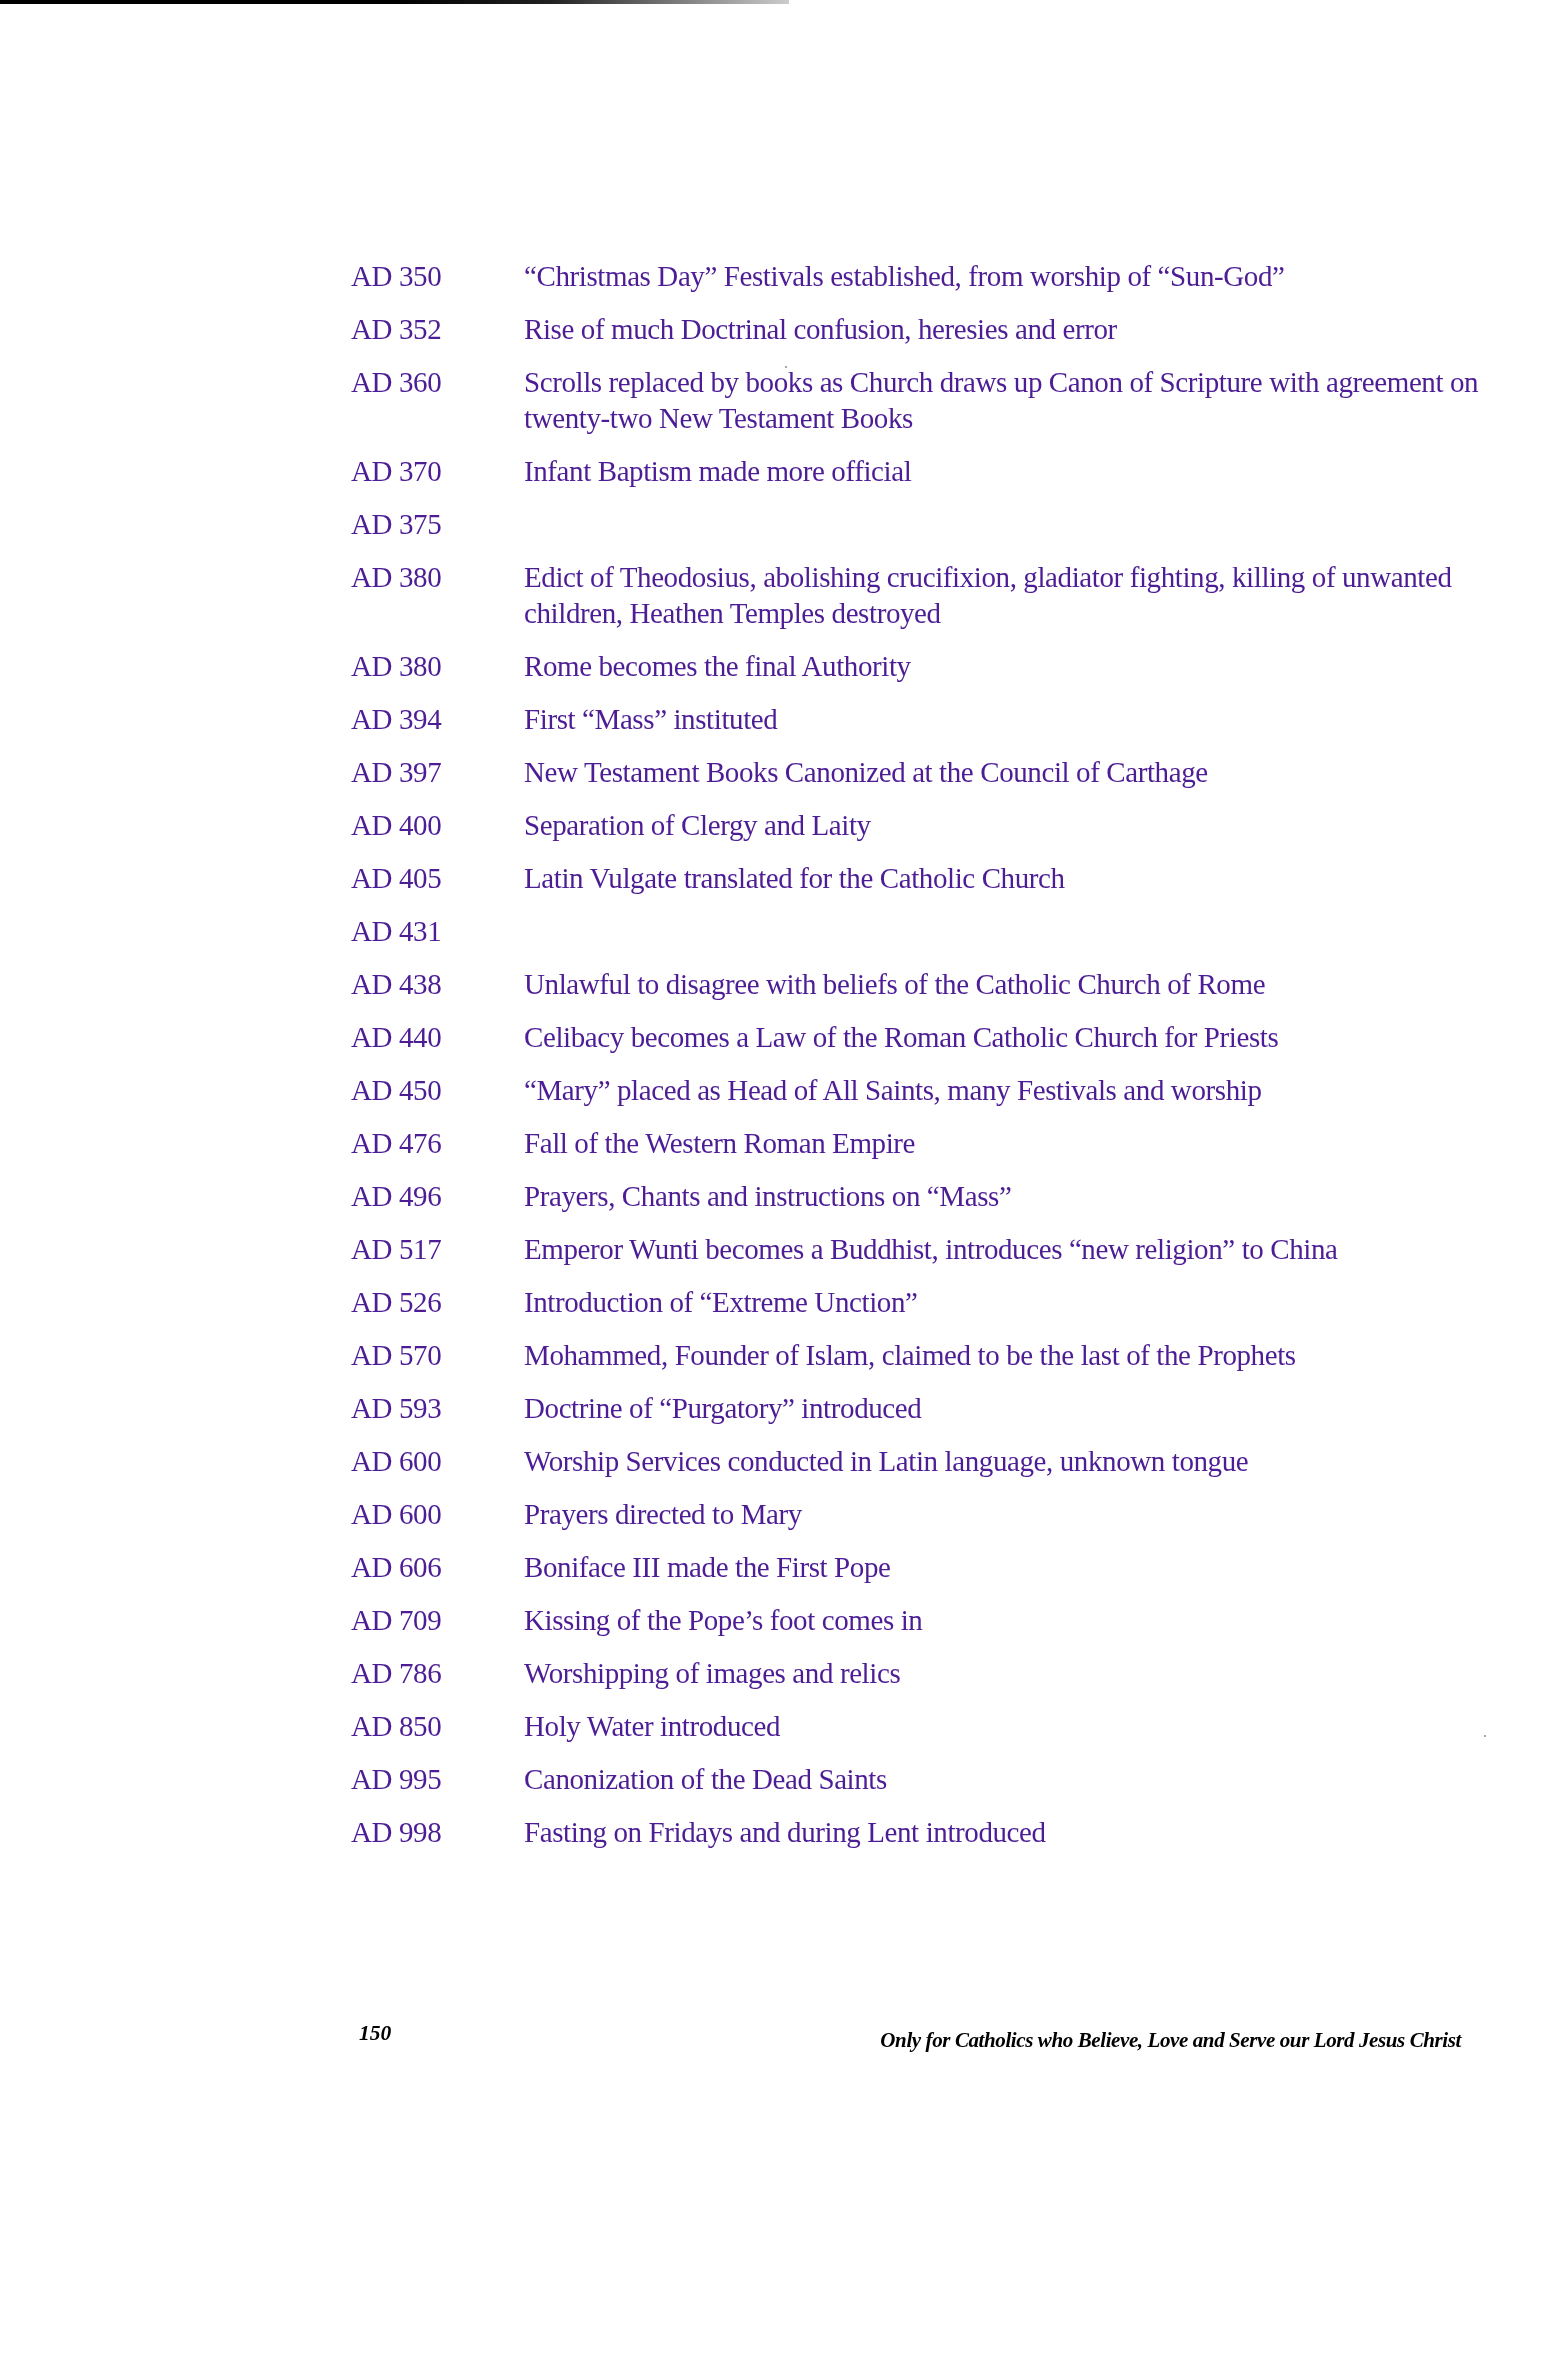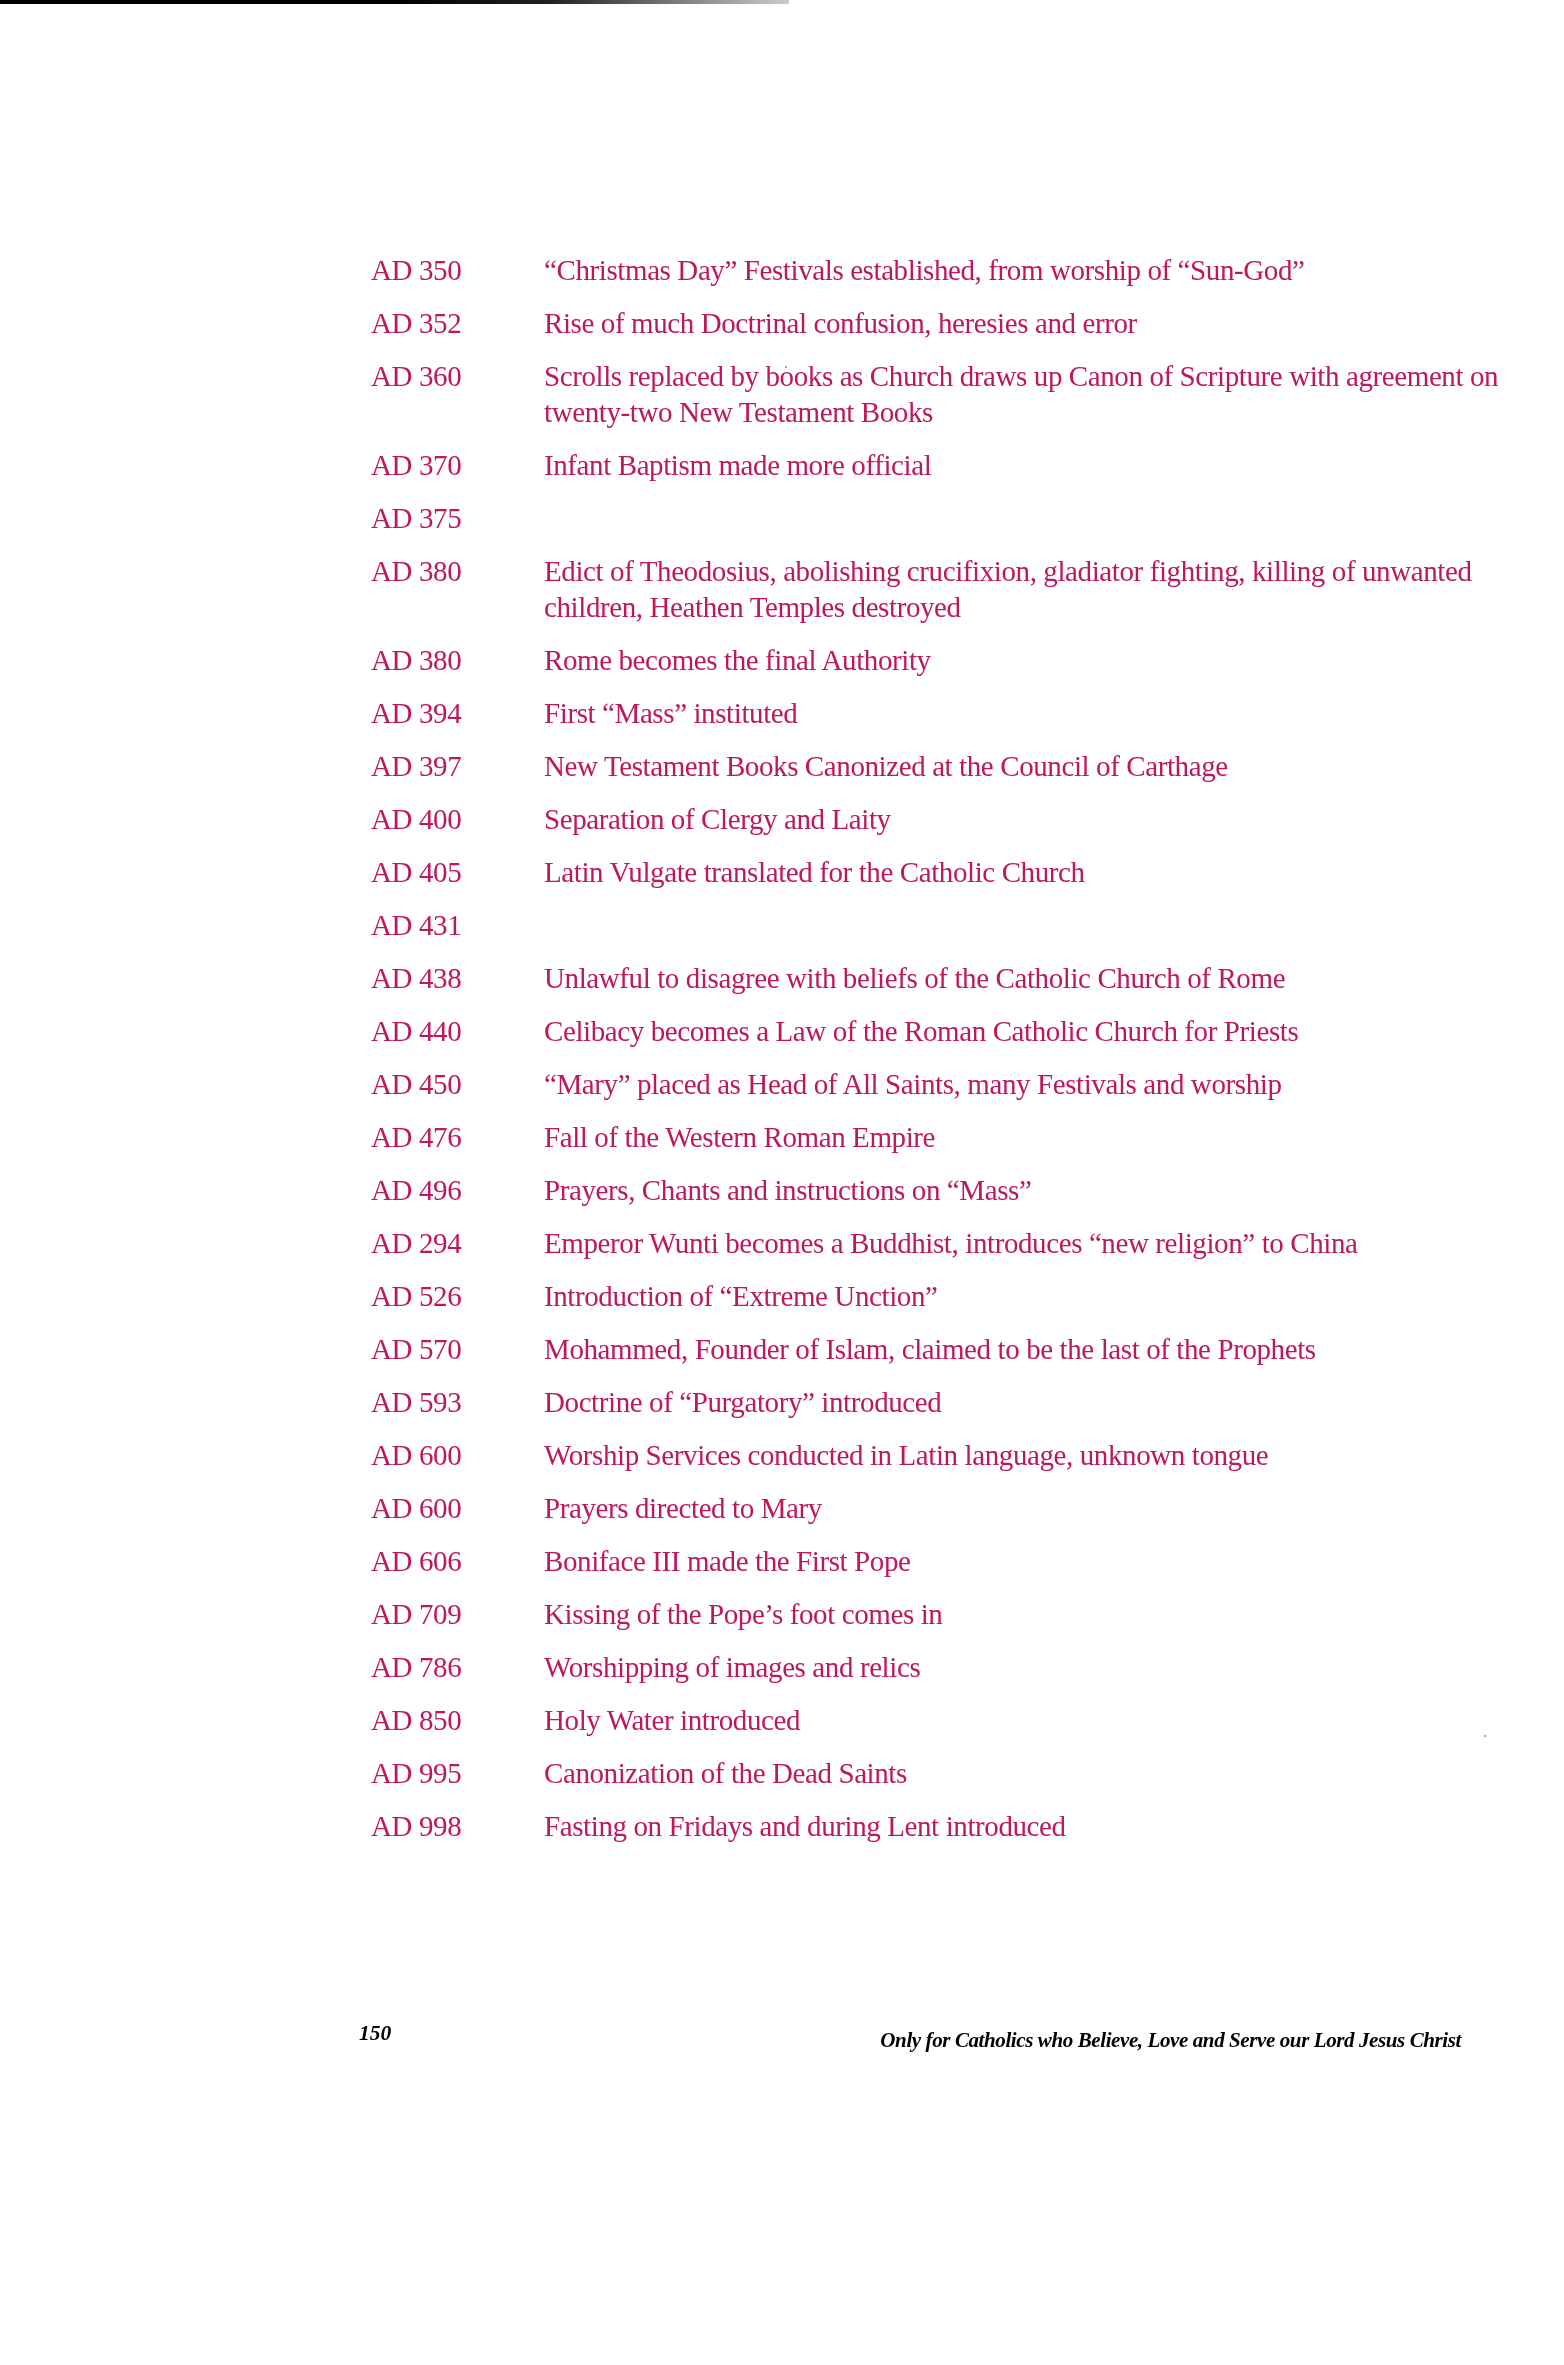--- a/index.html
+++ b/index.html
@@ -2,23 +2,23 @@
 <html style="font-size:11.5px"><head>
 <meta charset="utf-8">
 <style>
   html, body { margin: 0; padding: 0; background: #ffffff; }
   body { width: 1564px; height: 2366px; position: relative; overflow: hidden; }
   .page-edge {
     position: absolute; left: 0; top: 0; height: 4.3px; width: 789px;
     background: linear-gradient(to right, #000 0%, #000 50%, #222 70%, rgba(0,0,0,0.2) 100%);
   }
   .timeline {
-    position: absolute; left: 351px; top: 252px; width: 1147px;
+    position: absolute; left: 351px; top: 258px; width: 1147px;
     font-family: "Liberation Serif", "DejaVu Serif", serif;
-    font-size: 29px; color: #be185d; line-height: 36px; margin-left: 20px;
+    font-size: 29px; color: #4c1d95; line-height: 36px;
   }
   .entry { display: flex; align-items: flex-start; margin-bottom: 17px; }
   .entry .year { width: 173px; flex: none; white-space: nowrap; letter-spacing: -0.4px; }
   .entry .event { flex: 1; letter-spacing: -0.4px; }
   .footer {
     position: absolute; top: 2021px; left: 343px; width: 1118px;
     font-family: "Liberation Serif", "DejaVu Serif", serif; font-style: italic; font-weight: bold;
     font-size: 21.5px; color: #000;
   }
   .page-number { position: absolute; left: 16px; top: 0; font-style: italic; }
@@ -91,21 +91,21 @@
     </div>
     <div class="entry">
       <span class="year">AD 476</span>
       <span class="event">Fall of the Western Roman Empire</span>
     </div>
     <div class="entry">
       <span class="year">AD 496</span>
       <span class="event">Prayers, Chants and instructions on “Mass”</span>
     </div>
     <div class="entry">
-      <span class="year">AD 294</span>
+      <span class="year">AD 517</span>
       <span class="event">Emperor Wunti becomes a Buddhist, introduces “new religion” to China</span>
     </div>
     <div class="entry">
       <span class="year">AD 526</span>
       <span class="event">Introduction of “Extreme Unction”</span>
     </div>
     <div class="entry">
       <span class="year">AD 570</span>
       <span class="event">Mohammed, Founder of Islam, claimed to be the last of the Prophets</span>
     </div>

